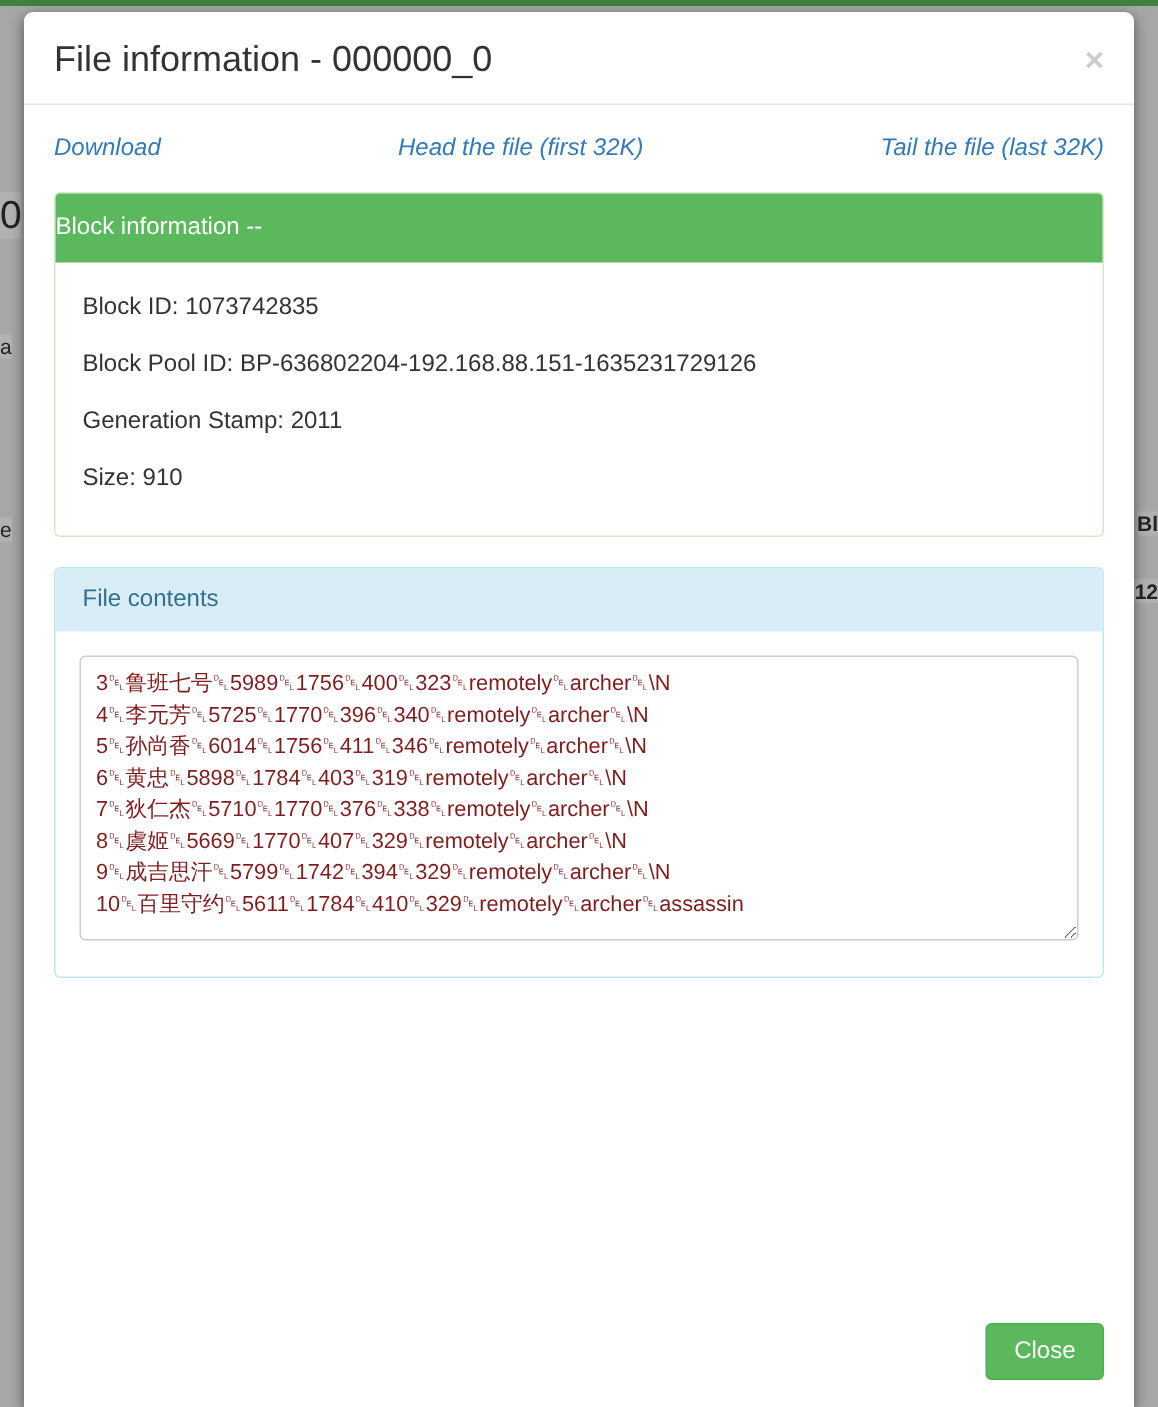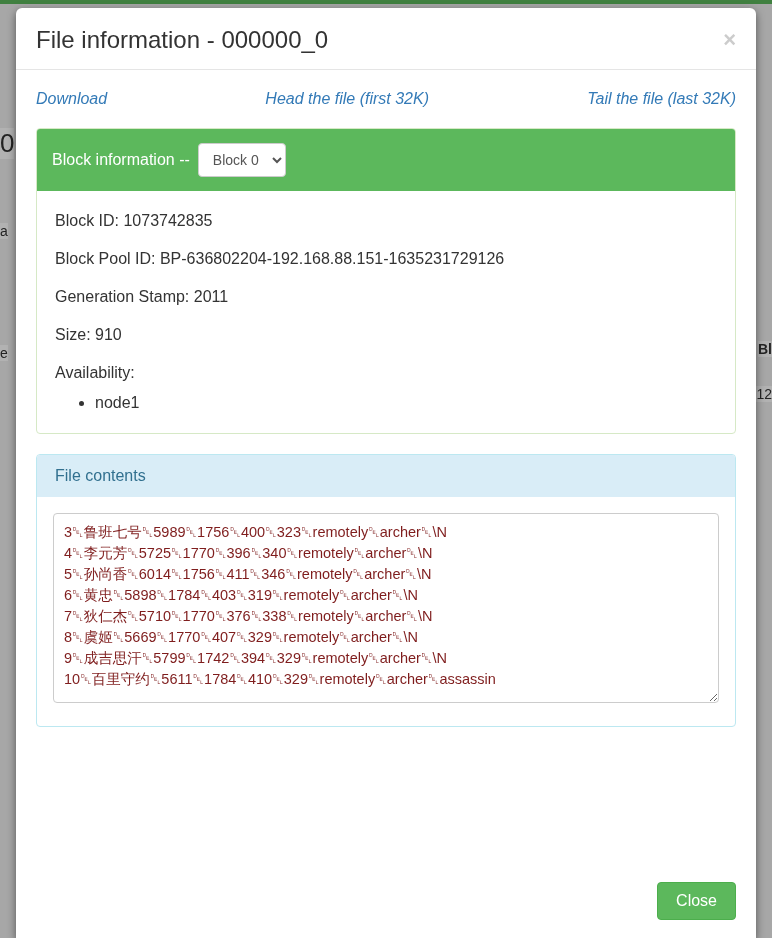--- a/index.html
+++ b/index.html
@@ -81,21 +81,21 @@
       border-radius: 4px;
       margin-bottom: 20px;
     }
     .panel-success {
       border-color: #d6e9c6;
     }
     .panel-success .panel-heading {
       background: #5cb85c;
       color: #fff;
       border-color: #4cae4c;
-      padding: 14px 15px;
+      padding: 14px 0;
       border-radius: 3px 3px 0 0;
       font-size: 16px;
       display: flex;
       align-items: center;
       gap: 8px;
     }
     .panel-heading select {
       padding: 6px 10px;
       font-size: 14px;
       border: 1px solid #ccc;
@@ -184,67 +184,58 @@
     }
   </style>
 </head>
 <body>
 
 <div class="bg-hint-top"></div>
 <div class="bg-text-left" style="top:128px;font-size:26px;font-weight:500;">0</div>
 <div class="bg-text-left" style="top:223px;">a</div>
 <div class="bg-text-left" style="top:345px;">e</div>
 <div class="bg-text-right" style="top:341px;">Bl</div>
-<div class="bg-text-right" style="top:386px;font-weight:400;margin-left:45px;">12</div>
+<div class="bg-text-right" style="top:386px;font-weight:700;margin-left:45px;">12</div>
 
 <div class="backdrop"></div>
 
 <div class="modal">
   <div class="modal-header">
     <div class="modal-title">File information - 000000_0</div>
     <button class="close-x">×</button>
   </div>
 
   <div class="modal-body">
 
     <div class="link-row">
       <a href="#">Download</a>
       <a href="#">Head the file (first 32K)</a>
       <a href="#">Tail the file (last 32K)</a>
     </div>
 
     <div class="panel panel-success">
       <div class="panel-heading">
         <span>Block information --</span>
-        <select>
-          <option>Block 0</option>
-        </select>
       </div>
       <div class="panel-body">
         <div class="row">
           <span>Block ID:</span>
           <span>1073742835</span>
         </div>
         <div class="row">
           <span>Block Pool ID:</span>
           <span>BP-636802204-192.168.88.151-1635231729126</span>
         </div>
         <div class="row">
           <span>Generation Stamp:</span>
           <span>2011</span>
         </div>
         <div class="row">
           <span>Size:</span>
           <span>910</span>
-        </div>
-        <div class="row" style="margin-bottom:4px;">
-          <span>Availability:</span>
-          <ul>
-            <li>node1</li>
-          </ul>
         </div>
       </div>
     </div>
 
     <div class="panel panel-info">
       <div class="panel-heading">File contents</div>
       <div class="panel-body">
         <textarea class="file-contents" readonly="" style="">3␡鲁班七号␡5989␡1756␡400␡323␡remotely␡archer␡\N
 4␡李元芳␡5725␡1770␡396␡340␡remotely␡archer␡\N
 5␡孙尚香␡6014␡1756␡411␡346␡remotely␡archer␡\N

